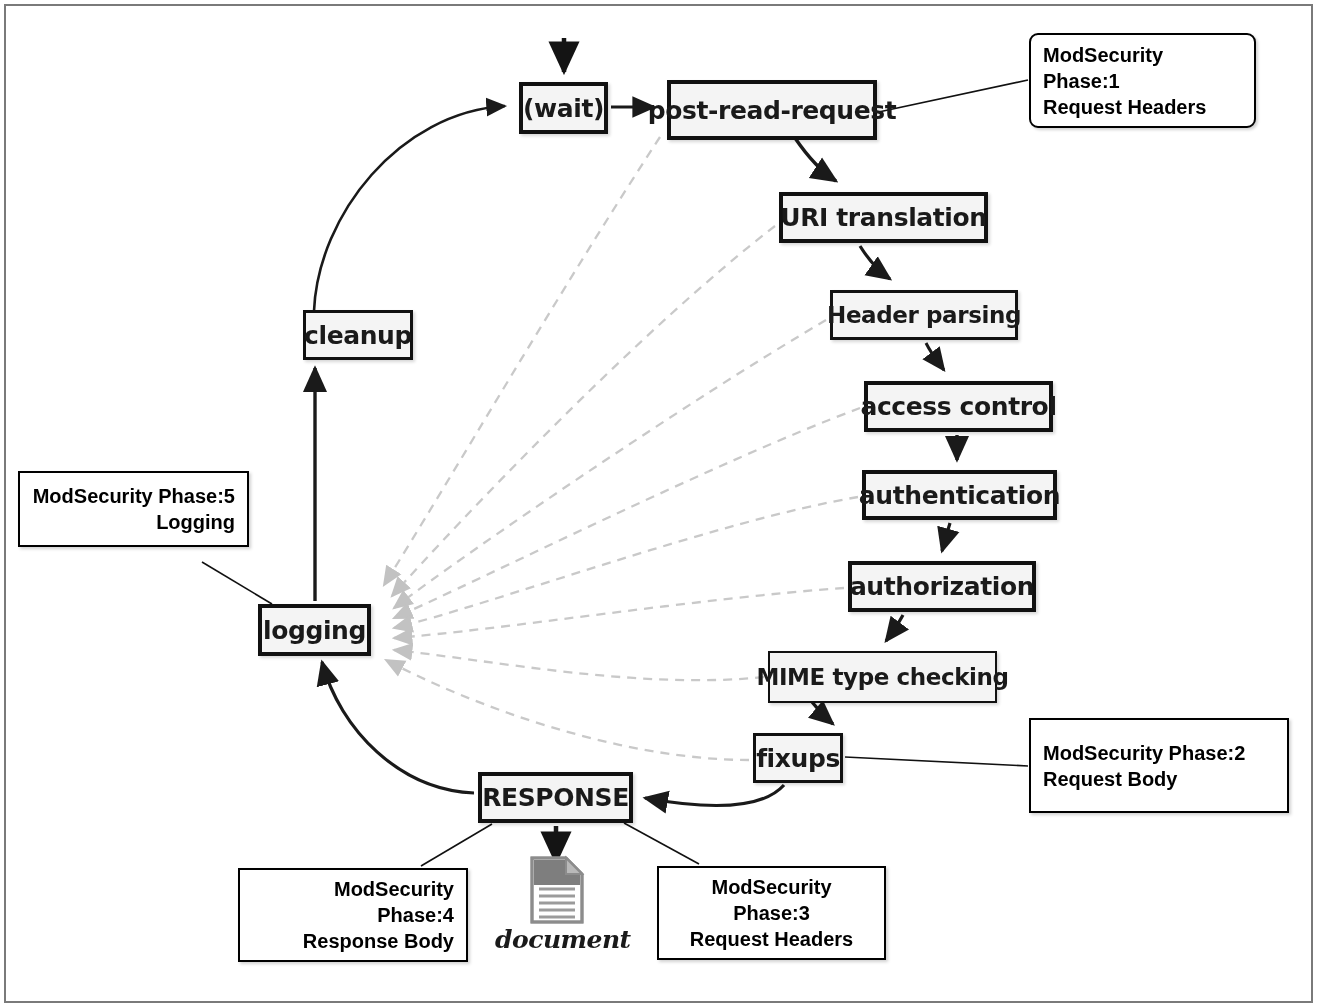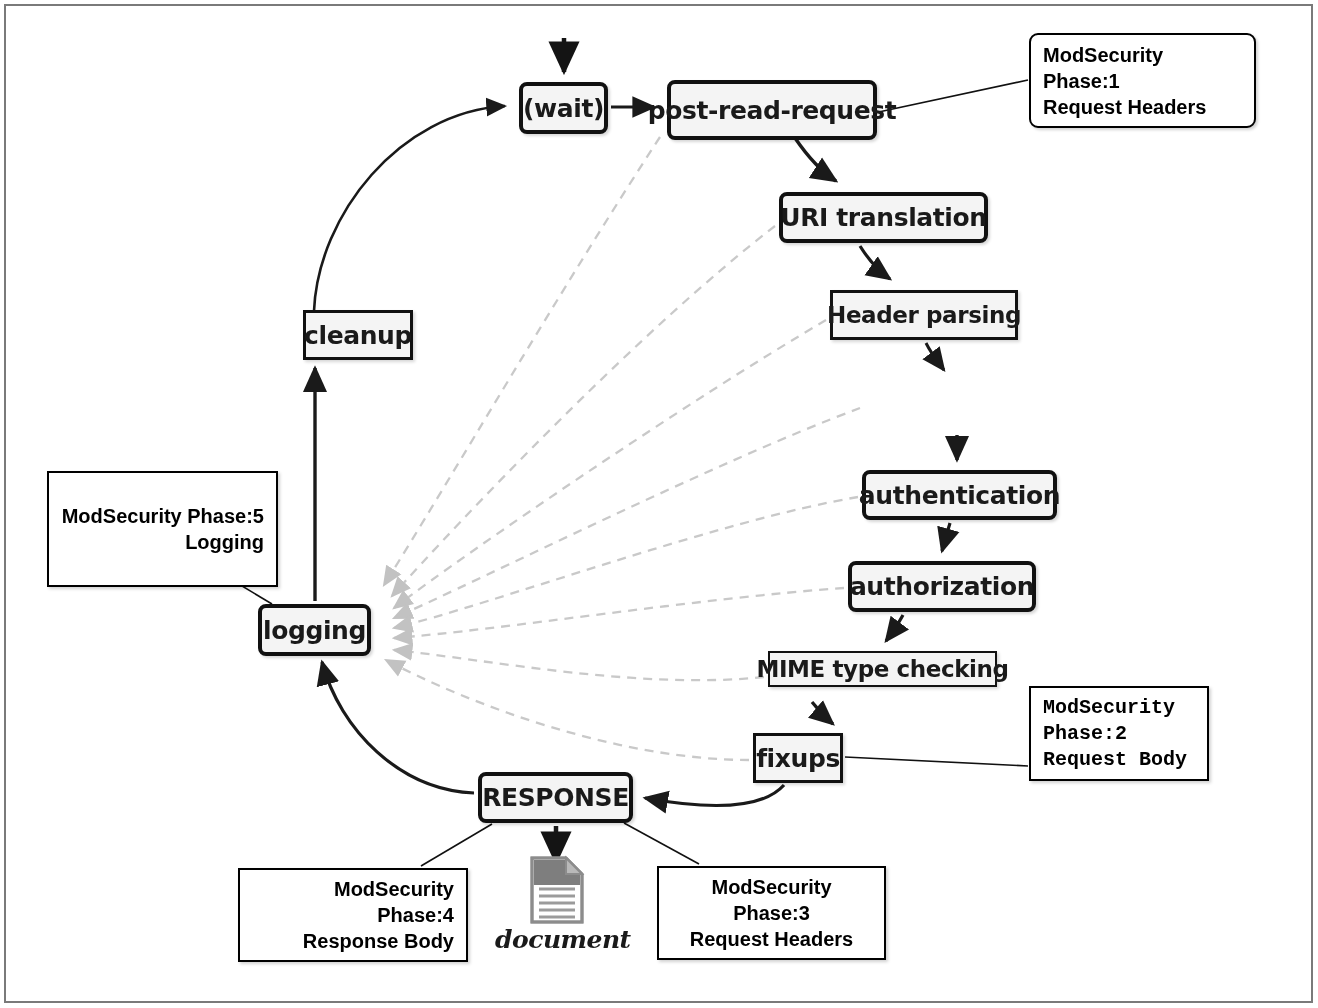--- a/index.html
+++ b/index.html
@@ -40,21 +40,21 @@
     align-items: center;
     justify-content: center;
     color: #1a1a1a;
     font-family: "DejaVu Sans", sans-serif;
     font-weight: bold;
     letter-spacing: -0.4px;
     white-space: nowrap;
     box-shadow: 2px 2px 3px rgba(0,0,0,0.16);
   }
   .node.thin { border-width: 2px; }
-  .node.heavy { border-width: 4px; border-radius: 8px; }
+  .node.heavy { border-width: 4px; }
 
   
   .callout {
     position: absolute;
     box-sizing: border-box;
     background: #ffffff;
     border: 2px solid #000000;
     display: flex;
     flex-direction: column;
     justify-content: center;
@@ -174,30 +174,33 @@
   </div>
 
   <div class="node heavy" style="left:779px; top:192px; width:209px; height:51px; font-size:25px;align-items:center;">
     <span>URI translation</span>
   </div>
 
   <div class="node" style="left:830px; top:290px; width:188px; height:50px; font-size:23px;">
     <span>Header parsing</span>
   </div>
 
+  <div class="node heavy" style="left:864px; top:381px; width:189px; height:51px; font-size:25px;">
+    <span>access control</span>
+  </div>
 
   <div class="node heavy" style="left:862px; top:470px; width:195px; height:50px; font-size:25px;">
     <span>authentication</span>
   </div>
 
   <div class="node heavy" style="left:848px; top:561px; width:188px; height:51px; font-size:25px;">
     <span>authorization</span>
   </div>
 
-  <div class="node thin" style="left:768px; top:651px; width:229px; height:36px; font-size:23px;">
+  <div class="node thin" style="left:768px; top:651px; width:229px; height:52px; font-size:23px;">
     <span>MIME type checking</span>
   </div>
 
   <div class="node" style="left:753px; top:733px; width:90px; height:50px; font-size:25px;">
     <span>fixups</span>
   </div>
 
   <div class="node heavy" style="left:478px; top:772px; width:155px; height:51px; font-size:25px;">
     <span>RESPONSE</span>
   </div>
@@ -223,26 +226,26 @@
       <line x1="11" y1="62" x2="47" y2="62"></line>
     </g>
   </svg>
   <div id="doc-label">document</div>
 
   <div class="callout left-align" style="left:1029px; top:33px; width:227px; height:95px;border-radius:9px;">
     <div>ModSecurity Phase:1</div>
     <div>Request Headers</div>
   </div>
 
-  <div class="callout right-align" style="left:47px; top:471px; width:231px; height:116px;">
+  <div class="callout right-align" style="left:18px; top:471px; width:231px; height:76px;">
     <div>ModSecurity Phase:5</div>
     <div>Logging</div>
   </div>
 
-  <div class="callout left-align" style="left:1029px; top:686px; width:180px; height:95px;font-family:Liberation Mono, monospace;">
+  <div class="callout left-align" style="left:1029px; top:718px; width:260px; height:95px;">
     <div>ModSecurity Phase:2</div>
     <div>Request Body</div>
   </div>
 
   <div class="callout right-align" style="left:238px; top:868px; width:230px; height:94px;">
     <div>ModSecurity Phase:4</div>
     <div>Response Body</div>
   </div>
 
   <div class="callout left-align" style="left:657px; top:866px; width:229px; height:94px;text-align:center;">

